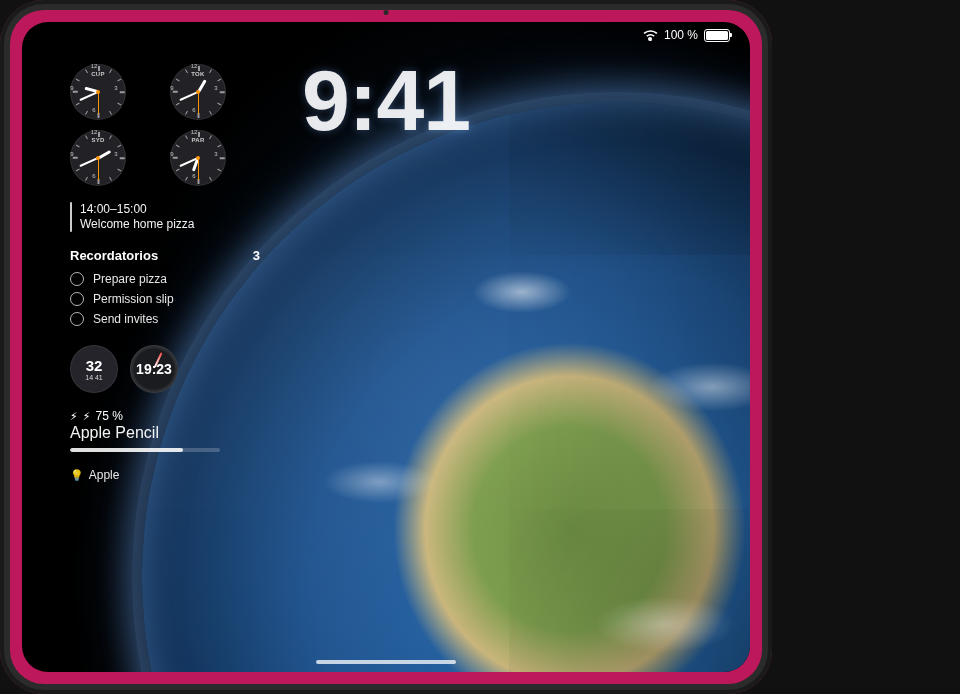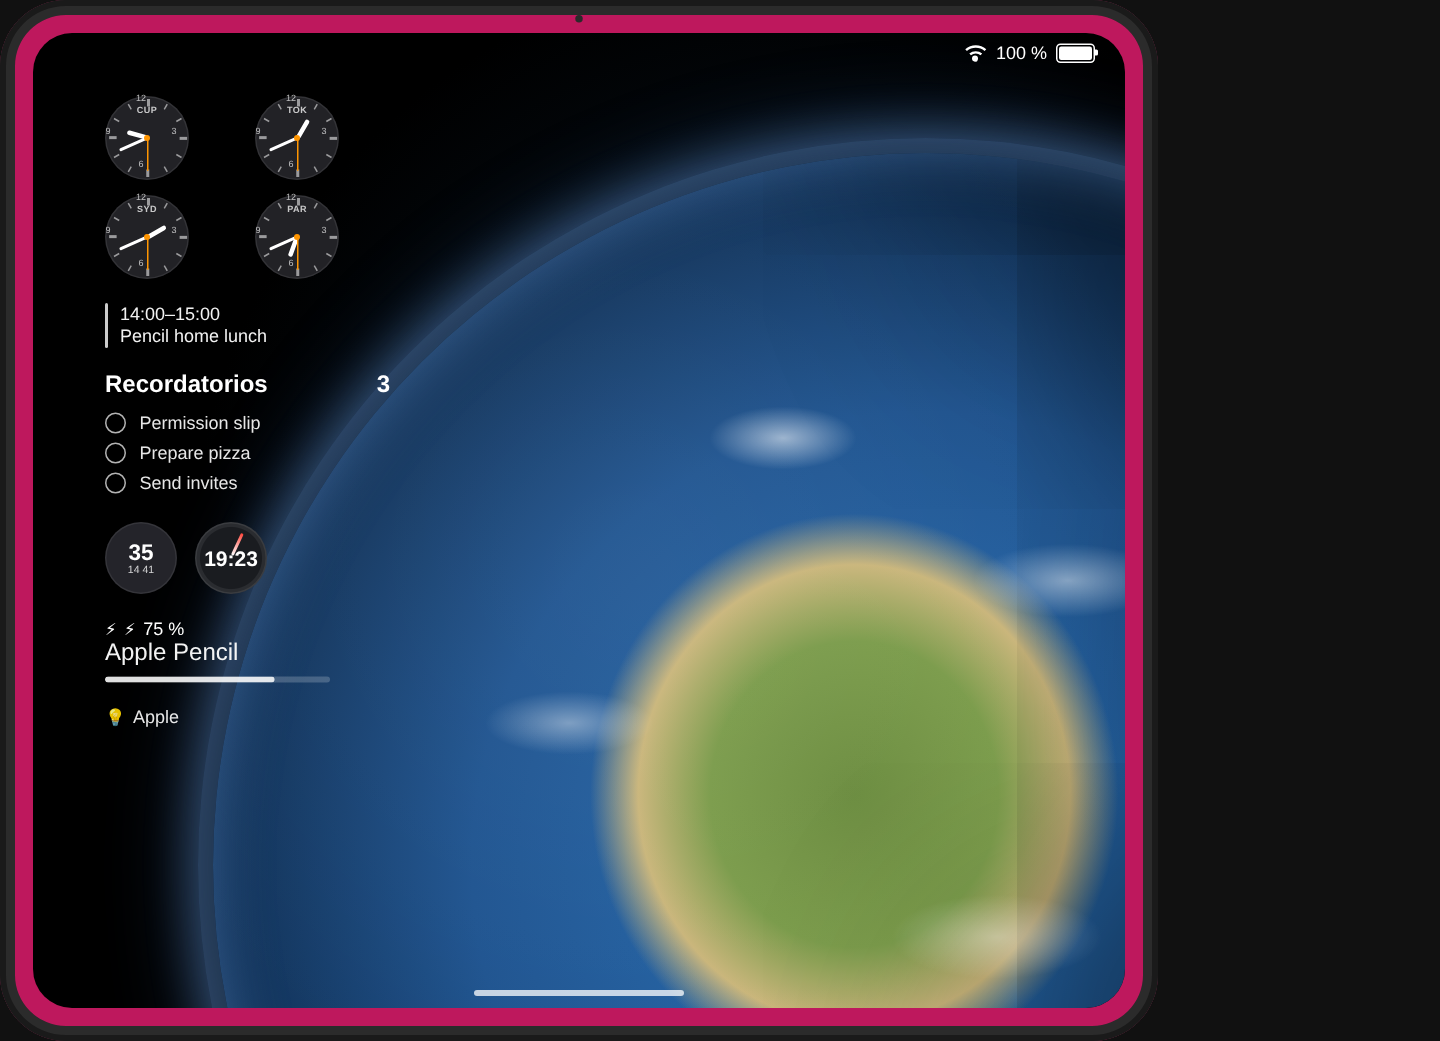--- a/index.html
+++ b/index.html
@@ -60,21 +60,21 @@
   .analog .hand{position:absolute;left:50%;top:50%;transform-origin:50% 100%;background:#fff;border-radius:2px;}
   .analog .hand.hour{width:2.5px;height:14px;margin-left:-1.25px;margin-top:-14px;}
   .analog .hand.min{width:2px;height:20px;margin-left:-1px;margin-top:-20px;}
   .analog .hand.sec{width:1px;height:22px;margin-left:-.5px;margin-top:-22px;background:#ff9500;}
   
   .cal-event{display:flex;gap:8px;font-size:12px;color:rgba(255,255,255,.95);}
   .cal-event .bar{width:2px;background:rgba(255,255,255,.8);border-radius:1px;}
   .cal-event .txt{line-height:1.25;}
   .cal-event .time{font-weight:500;}
   
-  .reminders .hdr{display:flex;justify-content:space-between;font-size:16px;font-weight:600;margin-bottom:6px;}
+  .reminders .hdr{display:flex;justify-content:space-between;font-size:13px;font-weight:600;margin-bottom:6px;}
   .reminders .item{display:flex;align-items:center;gap:9px;font-size:12px;padding:3px 0;color:rgba(255,255,255,.9);}
   .reminders .chk{width:12px;height:12px;border:1.4px solid rgba(255,255,255,.7);border-radius:50%;flex:0 0 auto;}
   
   .mini-row{display:flex;gap:12px;}
   .mini{width:48px;height:48px;border-radius:50%;background:rgba(60,60,70,.6);display:flex;flex-direction:column;align-items:center;justify-content:center;position:relative;box-shadow:inset 0 0 0 1px rgba(255,255,255,.08);}
   .mini .big{font-size:15px;font-weight:600;}
   .mini .sub{font-size:7px;opacity:.8;}
   .mini.compass{background:radial-gradient(circle,#1a1c20 60%,#2a2c30 62%);}
   .mini.compass .arrow{position:absolute;left:50%;top:6px;width:2px;height:16px;background:linear-gradient(#ff453a,#fff);transform:translateX(-50%) rotate(25deg);transform-origin:50% 18px;border-radius:1px;}
   .mini.compass .val{font-size:14px;font-weight:600;}
@@ -110,20 +110,21 @@
             <path d="M7.5 9.5a1 1 0 100 2 1 1 0 000-2zM4.3 6.8a5 5 0 016.4 0l1.1-1.1a6.6 6.6 0 00-8.6 0l1.1 1.1zM1.6 4a9 9 0 0111.8 0l1.1-1.2a10.6 10.6 0 00-14 0L1.6 4z" fill="#fff"></path>
           </svg>
       </span>
       <span>100 %</span>
       <span class="battery">
           <span class="fill"></span>
         </span>
     </div>
 
     <div class="clock-area">
+      <div class="big-time">9:41</div>
     </div>
 
     <div class="widgets">
 
       <div class="world-clock">
         <div class="analog">
           <div class="city">CUP</div>
         <div class="tick" style="transform: rotate(0deg); height: 5px; width: 1.5px;"></div>
             <div class="tick" style="transform: rotate(30deg);"></div>
             <div class="tick" style="transform: rotate(60deg);"></div>
@@ -213,46 +214,46 @@
             <div class="hand min" style="transform: rotate(246deg);"></div>
             <div class="hand sec" style="transform: rotate(180deg);"></div>
             <div class="center"></div>
           </div>
       </div>
 
       <div class="cal-event">
         <div class="bar"></div>
         <div class="txt">
           <div class="time">14:00–15:00</div>
-          <div>Pencil home lunch</div>
+          <div>Welcome home pizza</div>
         </div>
       </div>
 
       <div class="reminders">
         <div class="hdr">
           <span>Recordatorios</span>
           <span>3</span>
         </div>
         <div class="item">
           <span class="chk"></span>
-          <span>Permission slip</span>
+          <span>Prepare pizza</span>
         </div>
         <div class="item">
           <span class="chk"></span>
-          <span>Prepare pizza</span>
+          <span>Permission slip</span>
         </div>
         <div class="item">
           <span class="chk"></span>
           <span>Send invites</span>
         </div>
       </div>
 
       <div class="mini-row">
         <div class="mini">
-          <div class="big">35</div>
+          <div class="big">32</div>
           <div class="sub">14   41</div>
         </div>
         <div class="mini compass">
           <div class="arrow"></div>
           <div class="val">19:23</div>
         </div>
       </div>
 
       <div class="batt-widget">
         <div class="row">

